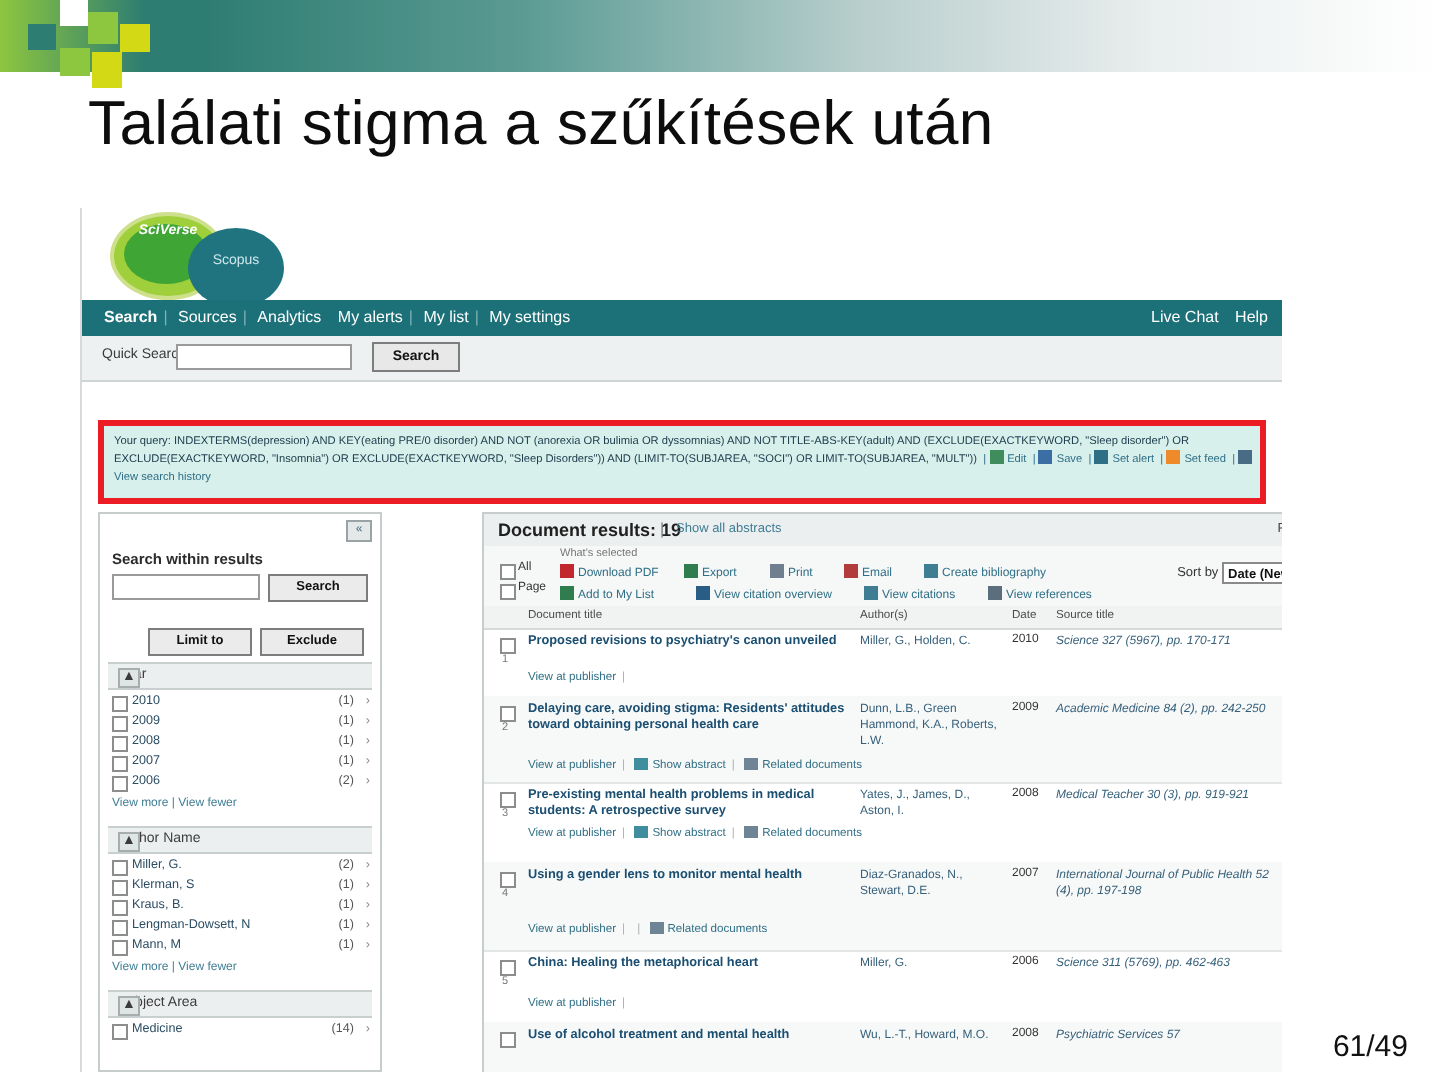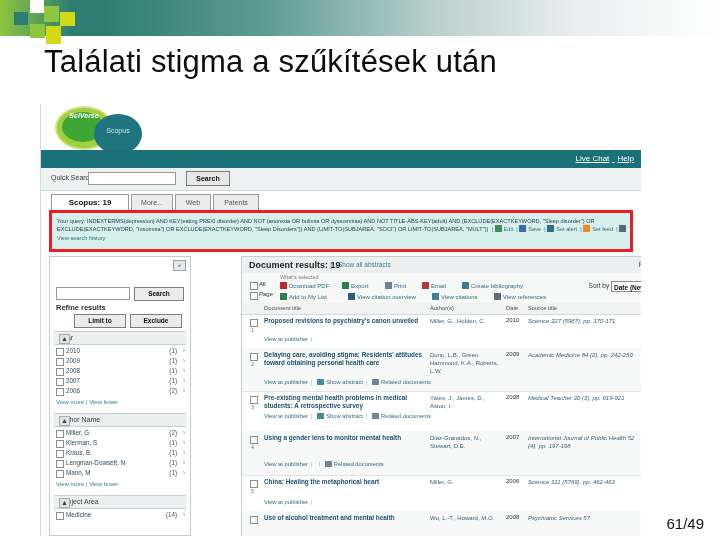--- a/index.html
+++ b/index.html
@@ -30,21 +30,21 @@
   .logo-txt{position:absolute;left:0;top:4px;width:54px;text-align:center;font-size:7px;
     color:#ffffff;font-weight:bold;font-style:italic;}
   .logo-badge{position:absolute;left:53px;top:10px;width:48px;height:40px;border-radius:50%;
     background:#1f7480;}
   .logo-badge span{position:absolute;left:0;top:13px;width:48px;text-align:center;font-size:7px;color:#cfe8ec;}
 
   
   .sc-nav{position:absolute;left:0;top:46px;width:600px;height:18px;background:#1c7077;
     color:#ffffff;font-size:8px;}
   .sc-nav .left{position:absolute;left:8px;top:4px;}
-  .sc-nav .right{position:absolute;right:4px;top:4px;text-decoration:underline;}
+  .sc-nav .right{position:absolute;right:4px;top:4px;}
   .sc-nav a{color:#ffffff;text-decoration:none;margin:0 3px;}
   .sc-nav .first{font-weight:bold;}
   .sc-nav .sep{color:#7fb3b8;}
 
   
   .sc-quick{position:absolute;left:0;top:64px;width:600px;height:22px;background:#eef1f1;
     border-bottom:1px solid #cdd5d5;}
   .sc-quick label{position:absolute;left:10px;top:6px;font-size:7px;color:#3a3a3a;}
   .qs-input{position:absolute;left:47px;top:4px;width:86px;height:11px;background:#fff;
     border:1px solid #9a9a9a;}
@@ -180,64 +180,66 @@
     <div class="logo-outer">
       <div class="logo-inner"></div>
       <div class="logo-txt">SciVerse</div>
     </div>
     <div class="logo-badge">
       <span>Scopus</span>
     </div>
   </div>
 
   <div class="sc-nav">
+    <div class="left">
+      <a class="first">Search</a><span class="sep">|</span>
+      <a>Sources</a><span class="sep">|</span>
+      <a>Analytics</a>
+      <a>My alerts</a><span class="sep">|</span>
+      <a>My list</a><span class="sep">|</span>
+      <a>My settings</a>
+    </div>
     <div class="right">
       <a>Live Chat</a>
       <a>Help</a>
     </div>
   </div>
 
   <div class="sc-quick">
     <label>Quick Search</label>
     <div class="qs-input"></div>
     <div class="qs-btn">Search</div>
   </div>
 
-  <div class="sc-tabs">
-    <div class="tab active" style="left:0;width:76px;">Scopus: 19</div>
-    <div class="tab" style="left:80px;width:40px;">More...</div>
-    <div class="tab" style="left:124px;width:34px;">Web</div>
-    <div class="tab" style="left:162px;width:44px;">Patents</div>
-  </div>
 
   <div class="query-box">
     <div class="query-text">
       <span>Your query:</span>
       <span>INDEXTERMS(depression) AND KEY(eating PRE/0 disorder) AND NOT (anorexia OR bulimia OR dyssomnias) AND NOT TITLE-ABS-KEY(adult) AND (EXCLUDE(EXACTKEYWORD, "Sleep disorder") OR EXCLUDE(EXACTKEYWORD, "Insomnia") OR EXCLUDE(EXACTKEYWORD, "Sleep Disorders")) AND (LIMIT-TO(SUBJAREA, "SOCI") OR LIMIT-TO(SUBJAREA, "MULT"))</span>
       <span class="query-acts">
         &nbsp;|&nbsp;<span class="ic i-edt"></span><span>Edit</span>
         &nbsp;|&nbsp;<span class="ic i-sav"></span><span>Save</span>
         &nbsp;|&nbsp;<span class="ic i-alr"></span><span>Set alert</span>
         &nbsp;|&nbsp;<span class="ic i-rss"></span><span>Set feed</span>
         &nbsp;|&nbsp;<span class="ic i-his"></span><span>View search history</span>
       </span>
     </div>
   </div>
 
   <div class="main">
 
     <div class="facets">
       <div class="fac-collapse">«</div>
 
+      <div class="fac-sec" style="top:18px;">
+        <div class="fac-title">Search within results</div>
+      </div>
       <div class="fac-input" style="top:30px;"></div>
       <div class="fac-btn" style="left:84px;top:30px;width:48px;">Search</div>
 
-      <div class="fac-sec" style="top:46px;">
-        <div class="fac-title">Refine results</div>
-      </div>
       <div class="fac-btn" style="left:24px;top:57px;width:50px;">Limit to</div>
       <div class="fac-btn" style="left:80px;top:57px;width:50px;">Exclude</div>
 
       <div class="fac-hdr" style="top:74px;">
         <span>Year</span>
         <span class="fac-sort">▲</span>
       </div>
       <div class="fac-row" style="top:90px;">
         <span class="cb"></span>
         <span class="nm">2010</span>

